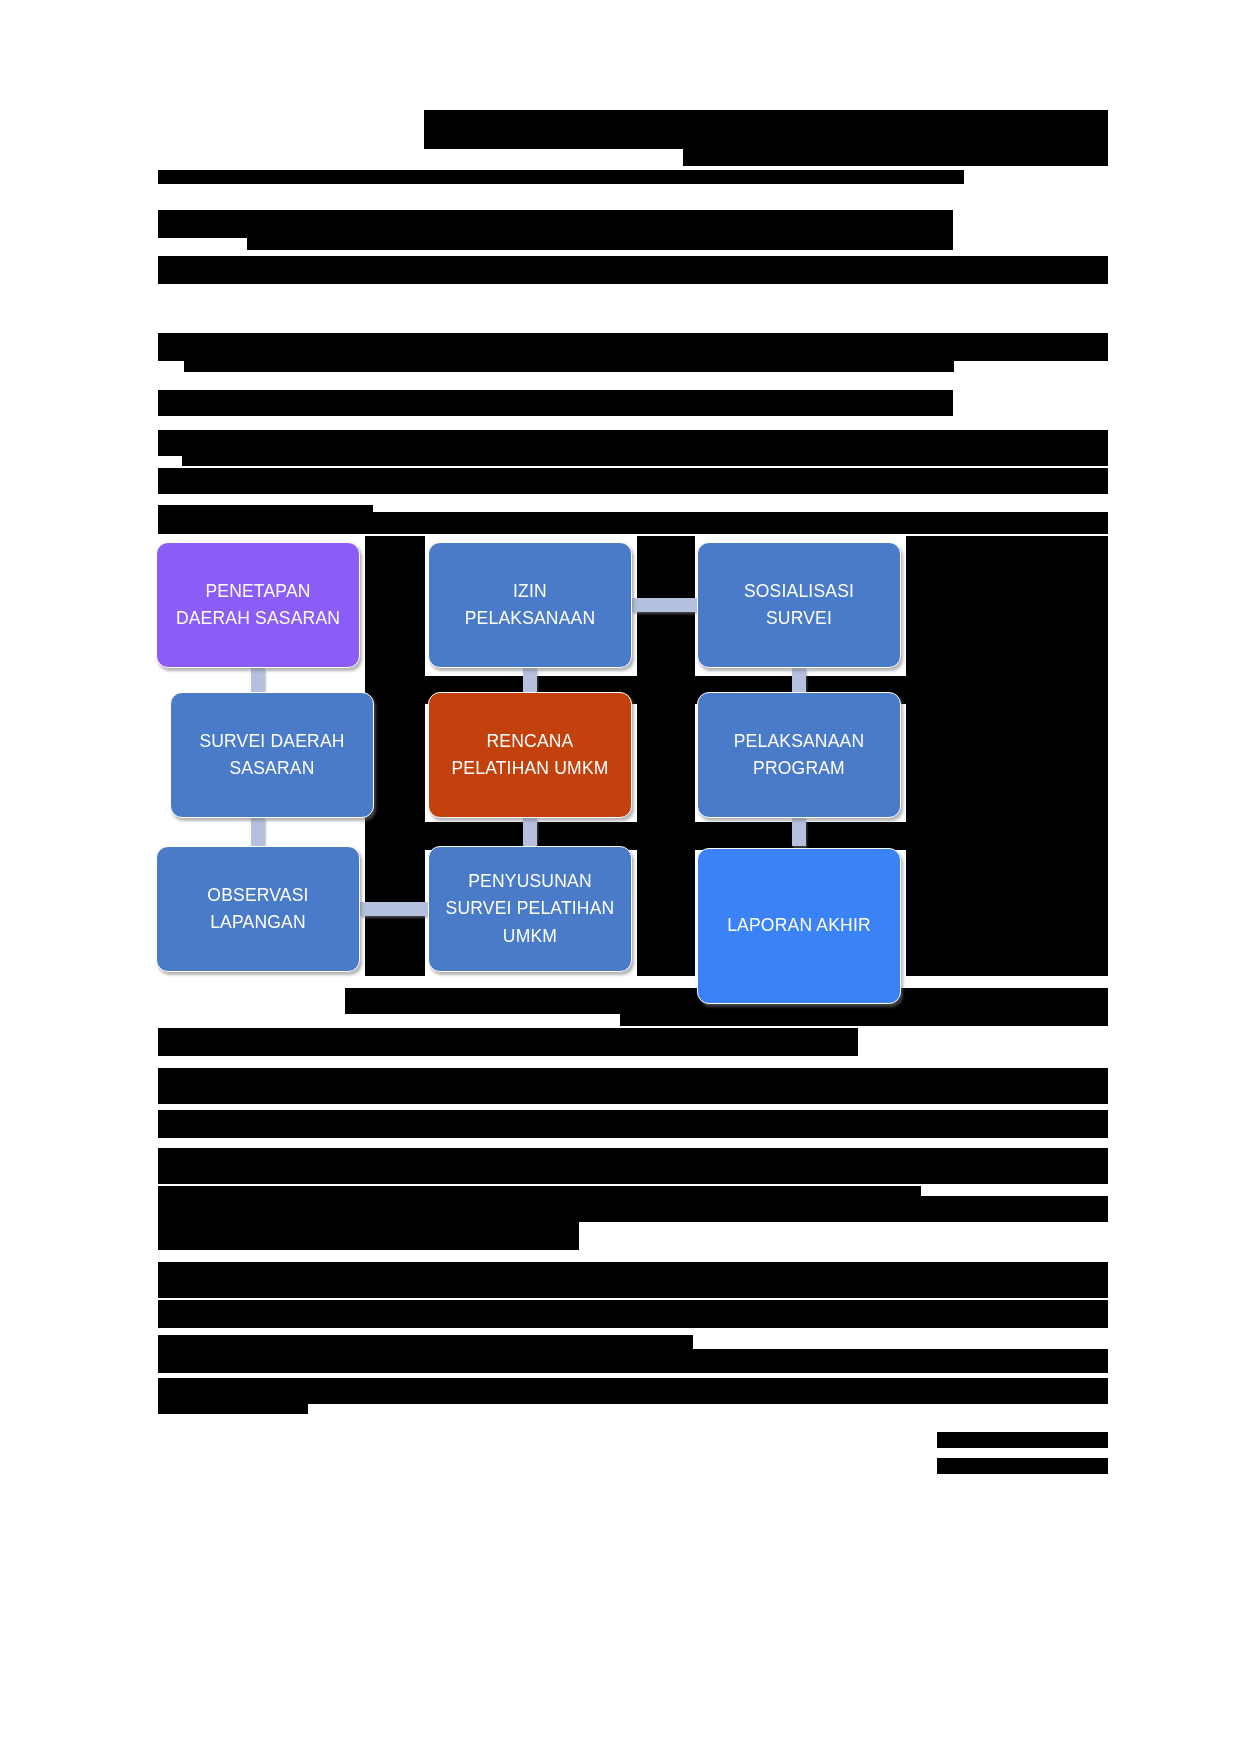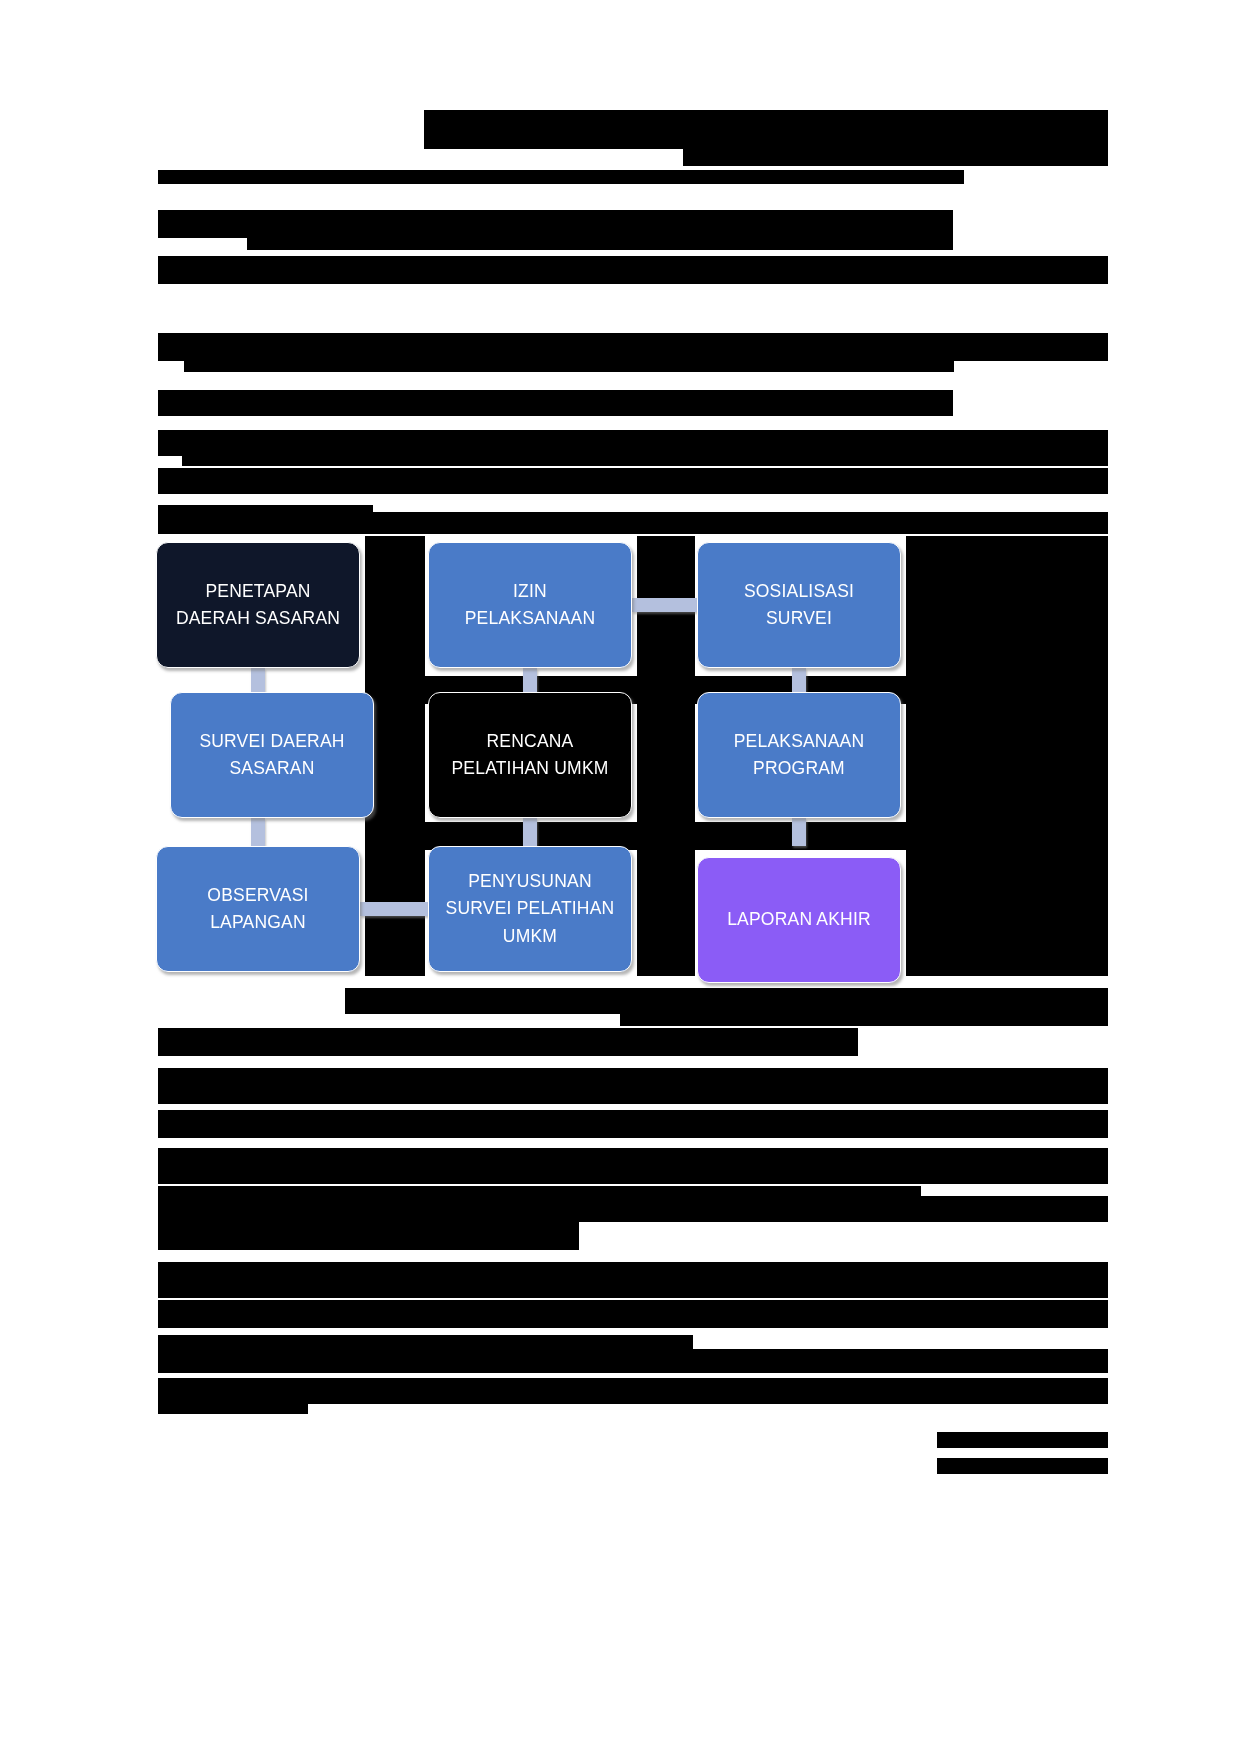--- a/index.html
+++ b/index.html
@@ -122,34 +122,34 @@
         <div class="connector vert" style="left: 101px; top: 132px; height: 24px; background: rgb(180, 192, 222);"></div>
         <div class="connector vert" style="left: 101px; top: 282px; height: 28px; background: rgb(180, 192, 222);"></div>
         <div class="connector horz" style="top: 366px; left: 210px; width: 68px; background: rgb(180, 192, 222);"></div>
         <div class="connector vert" style="left: 373px; top: 282px; height: 28px; background: rgb(180, 192, 222);"></div>
         <div class="connector vert" style="left: 373px; top: 132px; height: 24px; background: rgb(180, 192, 222);"></div>
         <div class="connector horz" style="top: 62px; left: 482px; width: 65px; background: rgb(180, 192, 222);"></div>
         <div class="connector vert" style="left: 642px; top: 132px; height: 24px; background: rgb(180, 192, 222);"></div>
         <div class="connector vert" style="left: 642px; top: 282px; height: 28px; background: rgb(180, 192, 222);"></div>
       </div>
     <div id="node-layer">
-        <div class="flow-node" style="left: 6px; top: 6px; width: 204px; height: 126px; background: #0f172a; color: rgb(255, 255, 255);">PENETAPAN
+        <div class="flow-node" style="left: 6px; top: 6px; width: 204px; height: 126px; background: #8b5cf6; color: rgb(255, 255, 255);">PENETAPAN
 DAERAH SASARAN</div>
         <div class="flow-node" style="left: 278px; top: 6px; width: 204px; height: 126px; background: rgb(74, 123, 200); color: #ffffff;">IZIN
 PELAKSANAAN</div>
         <div class="flow-node" style="left: 547px; top: 6px; width: 204px; height: 126px; background: rgb(74, 123, 200); color: rgb(255, 255, 255);">SOSIALISASI
 SURVEI</div>
         <div class="flow-node" style="left: 20px; top: 156px; width: 204px; height: 126px; background: rgb(74, 123, 200); color: rgb(255, 255, 255);">SURVEI DAERAH
 SASARAN</div>
-        <div class="flow-node" style="left: 278px; top: 156px; width: 204px; height: 126px; background: #000000; color: rgb(255, 255, 255);">RENCANA
+        <div class="flow-node" style="left: 278px; top: 156px; width: 204px; height: 126px; background: #c2410c; color: rgb(255, 255, 255);">RENCANA
 PELATIHAN  UMKM</div>
         <div class="flow-node" style="left: 547px; top: 156px; width: 204px; height: 126px; background: rgb(74, 123, 200); color: rgb(255, 255, 255);">PELAKSANAAN
 PROGRAM</div>
         <div class="flow-node" style="left: 6px; top: 310px; width: 204px; height: 126px; background: rgb(74, 123, 200); color: rgb(255, 255, 255);">OBSERVASI
 LAPANGAN</div>
         <div class="flow-node" style="left: 278px; top: 310px; width: 204px; height: 126px; background: rgb(74, 123, 200); color: rgb(255, 255, 255);">PENYUSUNAN
 SURVEI PELATIHAN
 UMKM</div>
-        <div class="flow-node" style="left: 547px; top: 321px; width: 204px; height: 126px; background: #8b5cf6; color: rgb(255, 255, 255);">LAPORAN AKHIR</div>
+        <div class="flow-node" style="left: 547px; top: 312px; width: 204px; height: 156px; background: #3b82f6; color: rgb(255, 255, 255);">LAPORAN AKHIR</div>
       </div>
   </div>
 
 </div>
 
 </body></html>

